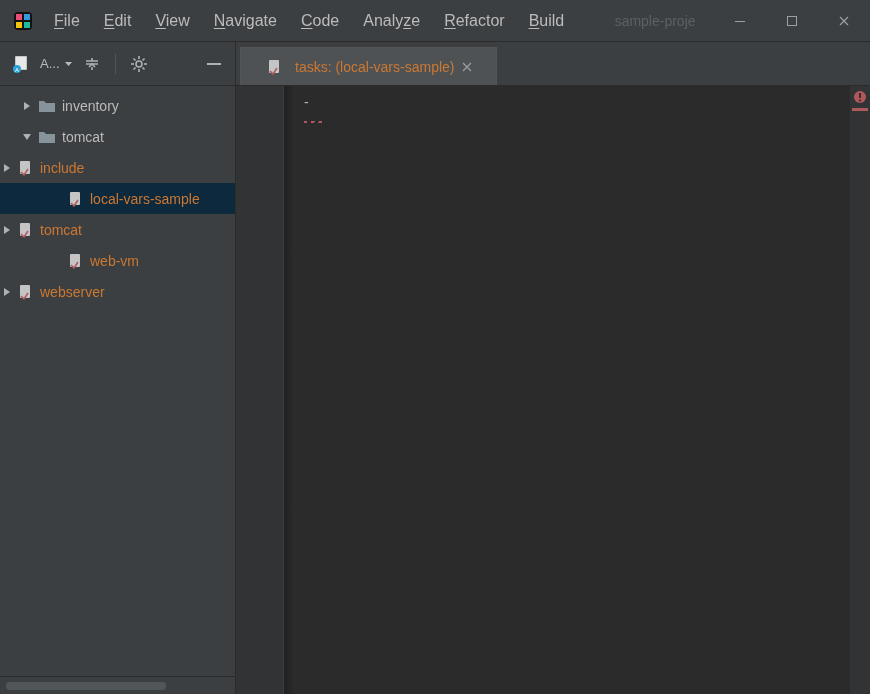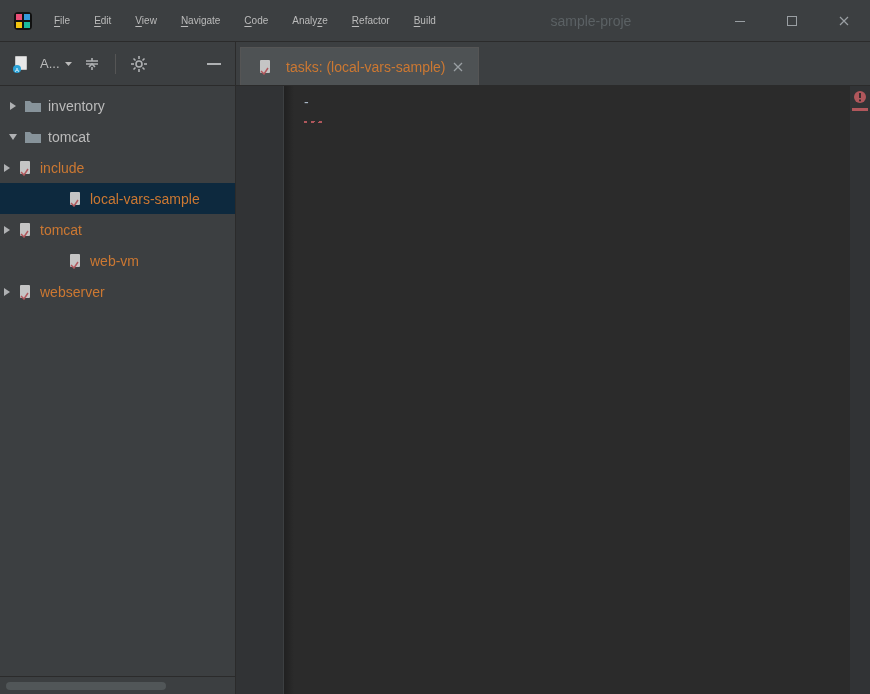--- a/index.html
+++ b/index.html
@@ -3,21 +3,21 @@
 <meta charset="utf-8">
 <style>
 * { margin: 0; padding: 0; box-sizing: border-box; font-family: "Segoe UI", Arial, sans-serif; }
 html, body { width: 870px; height: 694px; overflow: hidden; background: #2b2b2b; color: #bbbbbb; }
 .window { width: 870px; height: 694px; display: flex; flex-direction: column; background: #3c3f41; }
 
 
 .titlebar { height: 42px; display: flex; align-items: center; background: #3c3f41; border-bottom: 1px solid #2b2b2b; }
 .app-icon { width: 22px; height: 22px; margin: 0 8px 0 12px; flex-shrink: 0; }
 .menubar { display: flex; align-items: center; gap: 0; }
-.menu-item { padding: 4px 12px; font-size: 10px; color: #bbbbbb; cursor: pointer; white-space: nowrap; }
+.menu-item { padding: 4px 12px; font-size: 16px; color: #bbbbbb; cursor: pointer; white-space: nowrap; }
 .menu-item .ul { text-decoration: underline; text-underline-offset: 2px; }
 .project-name { flex: 1; text-align: center; padding-left: 20px; font-size: 14px; color: #5b6164; overflow: hidden; white-space: nowrap; }
 .win-controls { display: flex; align-items: center; height: 100%; }
 .win-control { width: 52px; height: 42px; display: flex; align-items: center; justify-content: center; cursor: pointer; color: #9a9fa3; font-size: 13px; }
 
 
 .body { flex: 1; display: flex; min-height: 0; }
 
 
 .sidebar { width: 236px; background: #3c3f41; display: flex; flex-direction: column; border-right: 1px solid #2b2b2b; }
@@ -28,31 +28,31 @@
 
 .tree { flex: 1; overflow: auto; padding-top: 4px; font-size: 14px; }
 .tree-row { display: flex; align-items: center; height: 31px; cursor: pointer; white-space: nowrap; }
 .tree-row.selected { background: #0d293e; }
 .chevron { width: 14px; height: 14px; flex-shrink: 0; display: inline-flex; align-items: center; justify-content: center; }
 .spacer-chevron { width: 14px; flex-shrink: 0; }
 .folder-icon { width: 18px; height: 14px; margin: 0 6px 0 4px; flex-shrink: 0; }
 .file-icon { width: 16px; height: 16px; margin: 0 6px 0 4px; flex-shrink: 0; }
 .tree-label { color: #bbbbbb; }
 .tree-label.ansible { color: #cc7832; }
-.ind0 { padding-left: 6px; text-align: right; }
+.ind0 { padding-left: 20px; text-align: right; }
 .ind1 { }
 .ind2 { padding-left: 50px; }
 
 .sidebar-bottom { height: 18px; background: #3c3f41; border-top: 1px solid #2b2b2b; display: flex; align-items: center; }
 .hscroll-track { margin-left: 6px; height: 8px; width: 160px; background: #515658; border-radius: 4px; }
 
 
 .editor-area { flex: 1; display: flex; flex-direction: column; background: #2b2b2b; min-width: 0; }
 .tabstrip { height: 44px; background: #3c3f41; display: flex; align-items: flex-end; border-bottom: 1px solid #2b2b2b; padding-left: 4px; }
-.tab { height: 38px; display: flex; align-items: center; gap: 6px; padding: 0 13px; background: #4e5254; border: 1px solid #555; border-bottom: none; cursor: pointer; }
+.tab { height: 38px; display: flex; align-items: center; gap: 6px; padding: 0 22px; background: #4e5254; border: 1px solid #555; border-bottom: none; cursor: pointer; }
 .tab .tab-label { color: #cc7832; font-size: 14px; }
 .tab-close { color: #9a9fa3; font-size: 14px; padding: 0 2px; cursor: pointer; }
 
 .editor { flex: 1; position: relative; display: flex; background: #2b2b2b; }
 .gutter { width: 48px; background: #313335; border-right: 1px solid #3c3f41; }
 .gutter-shadow { width: 10px; background: linear-gradient(to right, rgba(0,0,0,.25), rgba(0,0,0,0)); }
 .code { flex: 1; padding: 8px 10px; font-family: Consolas, monospace; font-size: 14px; color: #a9b7c6; position: relative; }
 .underline-err { display: inline-block; width: 18px; height: 2px; background: repeating-linear-gradient(130deg,#b0575c 0 3px, transparent 3px 6px); }
 .marker-strip { width: 20px; background: #313335; position: relative; }
 .error-marker { position: absolute; top: 4px; right: 3px; width: 14px; height: 14px; }

